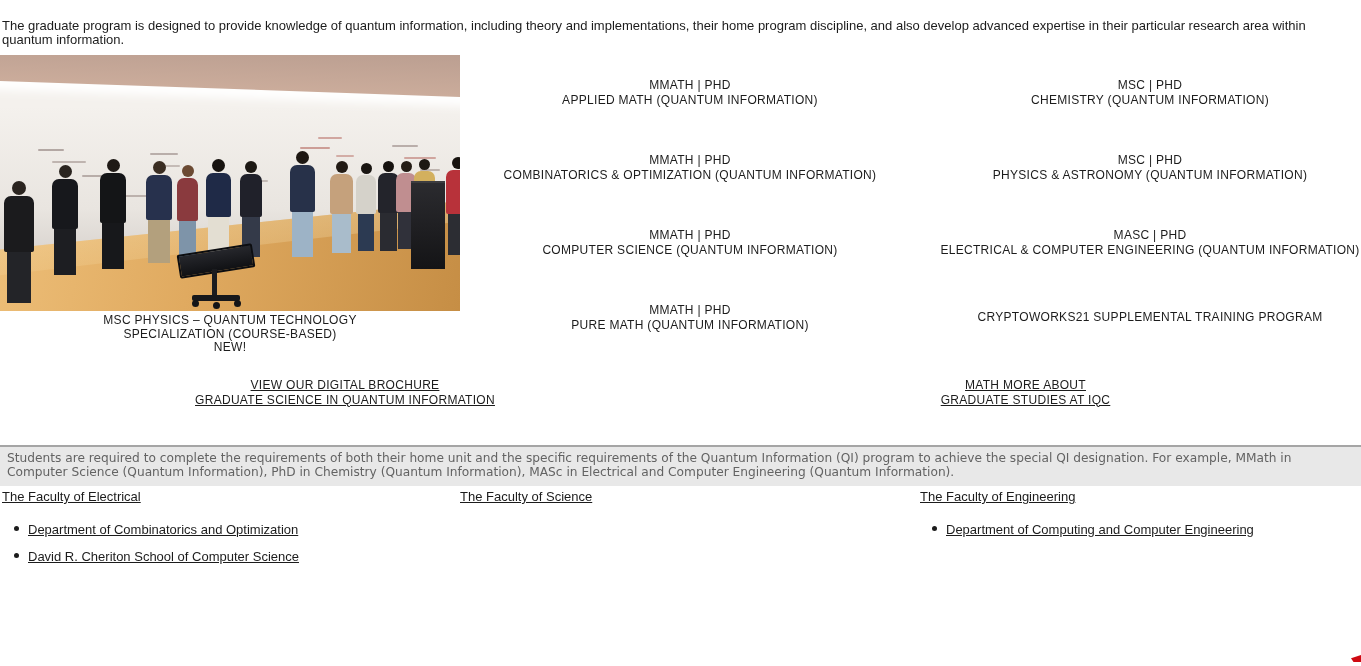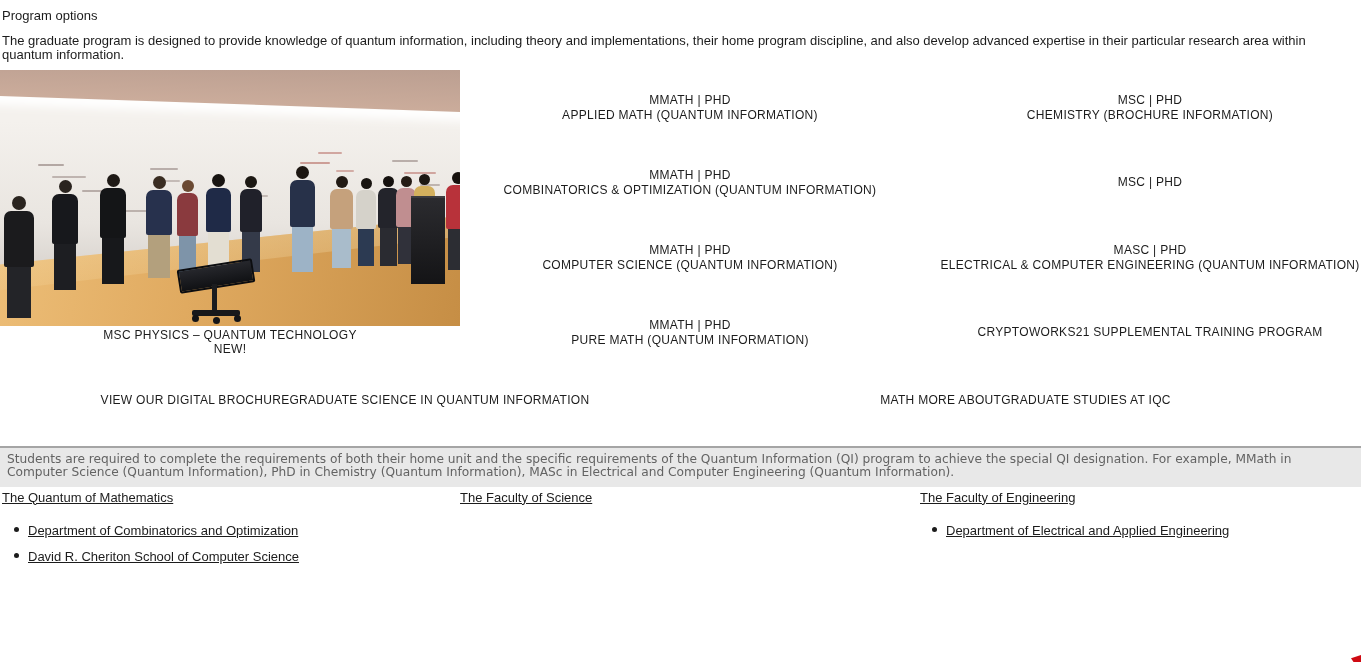--- a/index.html
+++ b/index.html
@@ -43,22 +43,22 @@
   .photo-caption span { display:block; }
 
   .prog-col { display:flex; flex-direction:column; }
   .prog-cell { height:75px; display:flex; flex-direction:column; align-items:center; justify-content:center;
                text-align:center; font-size:12px; line-height:14.5px; letter-spacing:.3px; cursor:pointer; }
   .prog-cell span { white-space:nowrap; }
   .prog-degrees:empty { display:none; }
 
   
   .cta-row { display:grid; grid-template-columns:690px 671px; margin-top:23px; }
-  .cta-cell { display:flex; flex-direction:row; align-items:center; justify-content:center; text-align:center;
-              font-size:12px; line-height:14.5px; letter-spacing:.3px; cursor:pointer; }
+  .cta-cell { display:flex; flex-direction:column; align-items:center; justify-content:center; text-align:center;
+              font-size:12px; line-height:14.5px; letter-spacing:.3px; cursor:pointer;text-decoration:underline; }
 
   
   .note-box { margin-top:38px; background:#e8e8e8; border-top:2px solid #a5a5a5; padding:5px 7px 7px 7px; }
   .note-box p { font-family:"DejaVu Sans", sans-serif; font-size:12.2px; line-height:13.5px; color:#636363; }
 
   
   .collab-intro { font-size:13px; margin:14px 0 0 2px; }
   .collab-grid { display:grid; grid-template-columns:456px 460px 445px; margin-top:1px; }
   .collab-col { padding-left:2px; }
   .collab-col:nth-child(2) { padding-left:4px; }
@@ -69,21 +69,20 @@
   .collab-col li .bullet { position:absolute; left:12px; top:4px; width:5px; height:5px; border-radius:50%;
                            background:#1c1c1c; }
   .red-artifact { position:absolute; left:1351px; top:655px; width:10px; height:7px; background:#cf0a12;
                   clip-path:polygon(0 45%, 100% 0, 100% 100%, 25% 100%); }
 </style>
 </head>
 <body>
 
 <div class="page">
 
-  <div class="page-title">Program options</div>
   <p class="intro-p">The graduate program is designed to provide knowledge of quantum information, including theory and implementations, their home program discipline, and also develop advanced expertise in their particular research area within quantum information.</p>
 
   <div class="main-grid">
 
     <div>
       <div class="photo-wrap" id="photo-scene">
         <div class="wall"></div>
         <div class="cove-glow"></div>
         <div class="ceiling"></div>
         <div class="floor"></div>
@@ -176,20 +175,21 @@
           <div class="podium" style="left: 411px; bottom: 42px; width: 34px; height: 88px;"></div>
           <div class="monitor-screen" style="left: 178px; bottom: 38px; width: 76px; height: 24px;"></div>
           <div class="monitor-pole" style="left: 212px; bottom: 14px; width: 5px; height: 28px;"></div>
           <div class="monitor-base" style="left: 192px; bottom: 10px; width: 48px; height: 6px;"></div>
           <div class="wheel" style="left: 192px; bottom: 4px;"></div>
           <div class="wheel" style="left: 213px; bottom: 2px;"></div>
           <div class="wheel" style="left: 234px; bottom: 4px;"></div>
         </div>
       <div class="photo-caption">
         <span>MSC PHYSICS – QUANTUM TECHNOLOGY</span>
+        <span>SPECIALIZATION (COURSE-BASED)</span>
         <span>NEW!</span>
       </div>
     </div>
 
     <div class="prog-col">
       <div class="prog-cell">
         <span class="prog-degrees">MMATH | PHD</span>
         <span class="prog-name">APPLIED MATH (QUANTUM INFORMATION)</span>
       </div>
       <div class="prog-cell">
@@ -202,24 +202,25 @@
       </div>
       <div class="prog-cell">
         <span class="prog-degrees">MMATH | PHD</span>
         <span class="prog-name">PURE MATH (QUANTUM INFORMATION)</span>
       </div>
     </div>
 
     <div class="prog-col">
       <div class="prog-cell">
         <span class="prog-degrees">MSC | PHD</span>
-        <span class="prog-name">CHEMISTRY (BROCHURE INFORMATION)</span>
+        <span class="prog-name">CHEMISTRY (QUANTUM INFORMATION)</span>
       </div>
       <div class="prog-cell">
         <span class="prog-degrees">MSC | PHD</span>
+        <span class="prog-name">PHYSICS &amp; ASTRONOMY (QUANTUM INFORMATION)</span>
       </div>
       <div class="prog-cell">
         <span class="prog-degrees">MASC | PHD</span>
         <span class="prog-name">ELECTRICAL &amp; COMPUTER ENGINEERING (QUANTUM INFORMATION)</span>
       </div>
       <div class="prog-cell">
 
         <span class="prog-name">CRYPTOWORKS21 SUPPLEMENTAL TRAINING PROGRAM</span>
       </div>
     </div>
@@ -237,34 +238,34 @@
   </div>
 
   <div class="note-box">
     <p>Students are required to complete the requirements of both their home unit and the specific requirements of the Quantum Information (QI) program to achieve the special QI designation. For example, MMath in Computer Science (Quantum Information), PhD in Chemistry (Quantum Information), MASc in Electrical and Computer Engineering (Quantum Information).</p>
   </div>
 
 
   <div class="collab-grid">
 
     <div class="collab-col">
-      <a class="faculty-link">The Quantum of Mathematics</a>
+      <a class="faculty-link">The Faculty of Electrical</a>
       <ul>
         <li><span class="bullet"></span><a class="dept-link">Department of Combinatorics and Optimization</a></li>
         <li><span class="bullet"></span><a class="dept-link">David R. Cheriton School of Computer Science</a></li>
 
       </ul>
     </div>
 
     <div class="collab-col">
       <a class="faculty-link">The Faculty of Science</a>
     </div>
 
     <div class="collab-col">
       <a class="faculty-link">The Faculty of Engineering</a>
       <ul>
-        <li><span class="bullet"></span><a class="dept-link">Department of Electrical and Applied Engineering</a></li>
+        <li><span class="bullet"></span><a class="dept-link">Department of Computing and Computer Engineering</a></li>
       </ul>
     </div>
   </div>
 
   <div class="red-artifact"></div>
 </div>
 
 </body></html>

